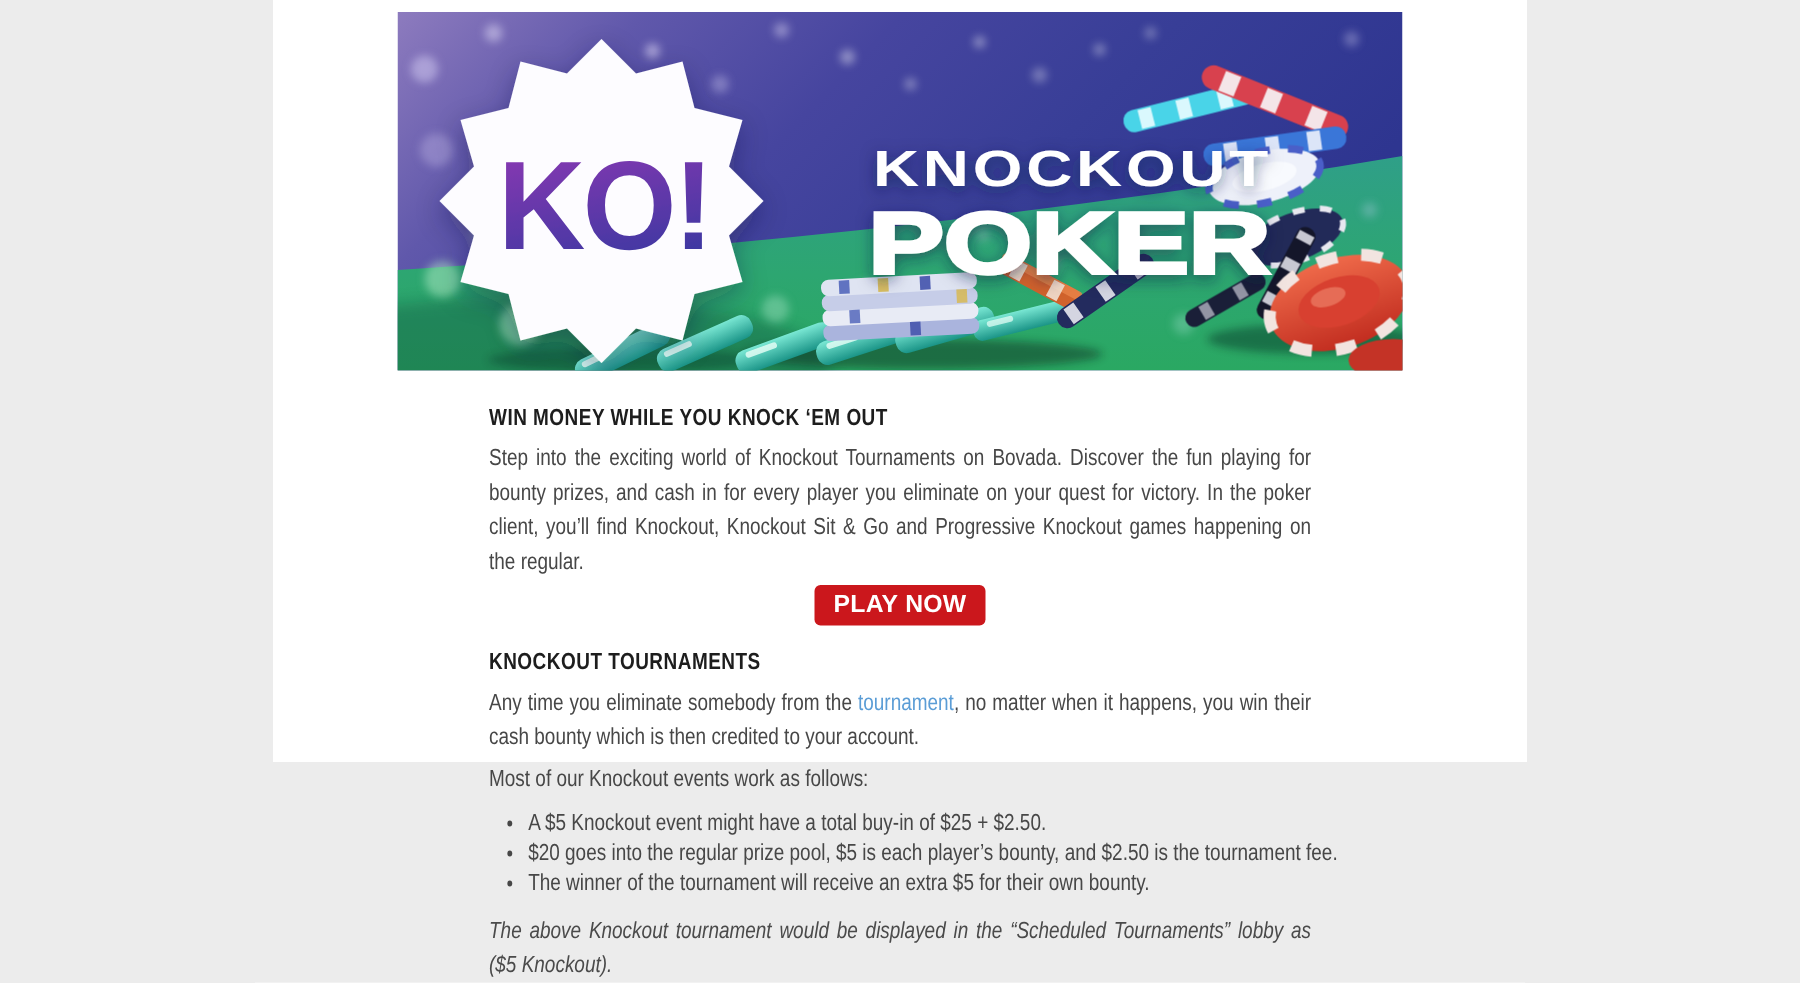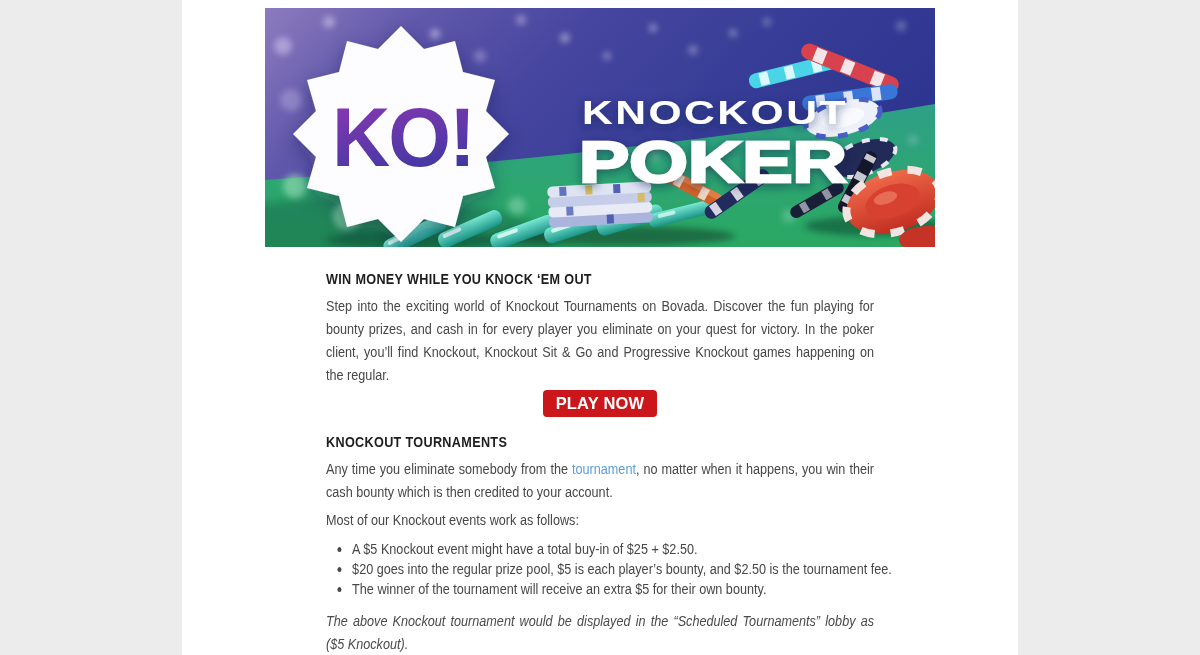--- a/index.html
+++ b/index.html
@@ -6,21 +6,21 @@
   body{
     background:#ececec;
     font-family:"Liberation Sans",sans-serif;
     -webkit-font-smoothing:antialiased;
   }
   .viewport{
     width:1200px;height:655px;overflow:hidden;position:relative;
     background:#ececec;
   }
   .card{
-    width:836px;height:655px;margin:0 auto;background:#ffffff;
+    width:836px;height:508px;margin:0 auto;background:#ffffff;
     box-sizing:border-box;padding-top:8px;
   }
   .hero{display:block;width:670px;height:239px;margin:0 auto;}
   .text-col{width:548px;margin:0 auto;}
   
   .cx{width:672px;transform:scaleX(0.8155);transform-origin:0 0;}
   .sec-h{
     font-size:15.5px;font-weight:bold;color:#1d1d1d;
     letter-spacing:.4px;margin:23px 0 0;line-height:17px;
   }

